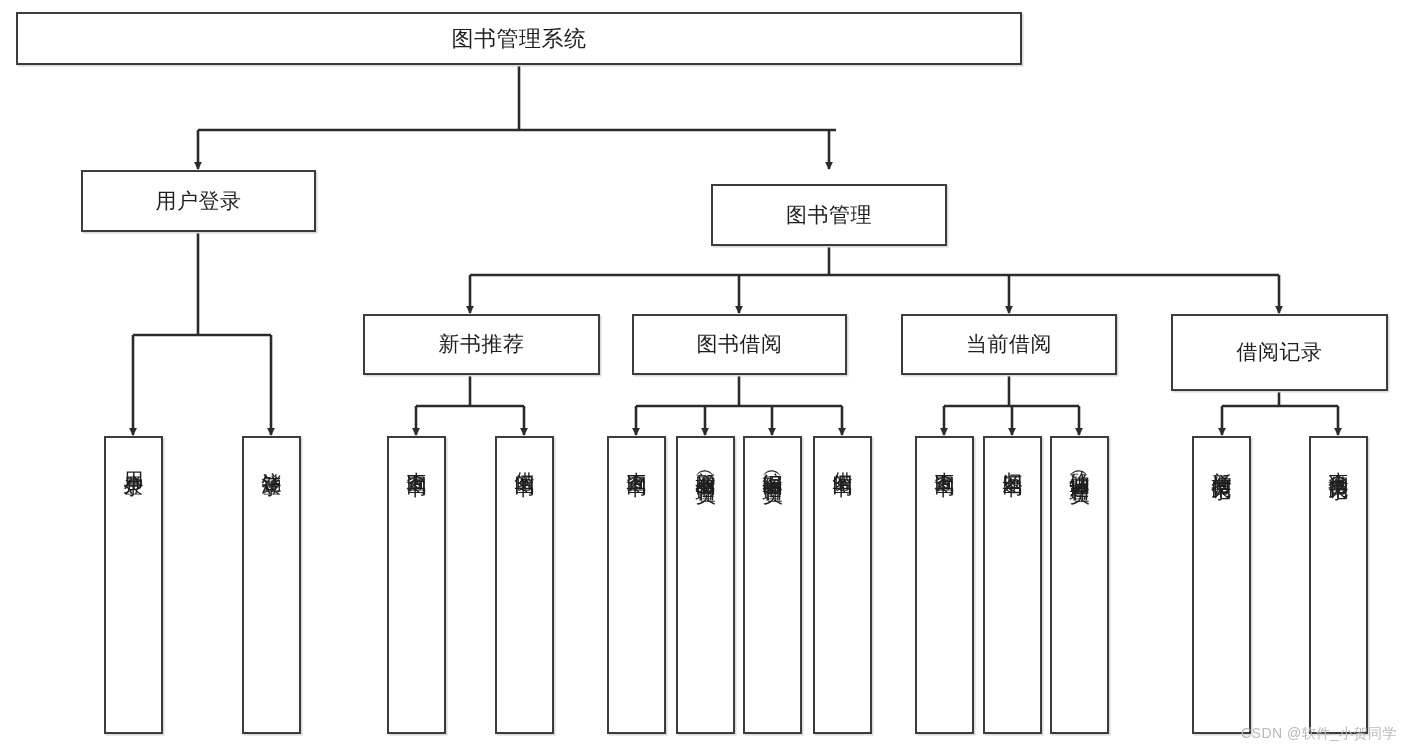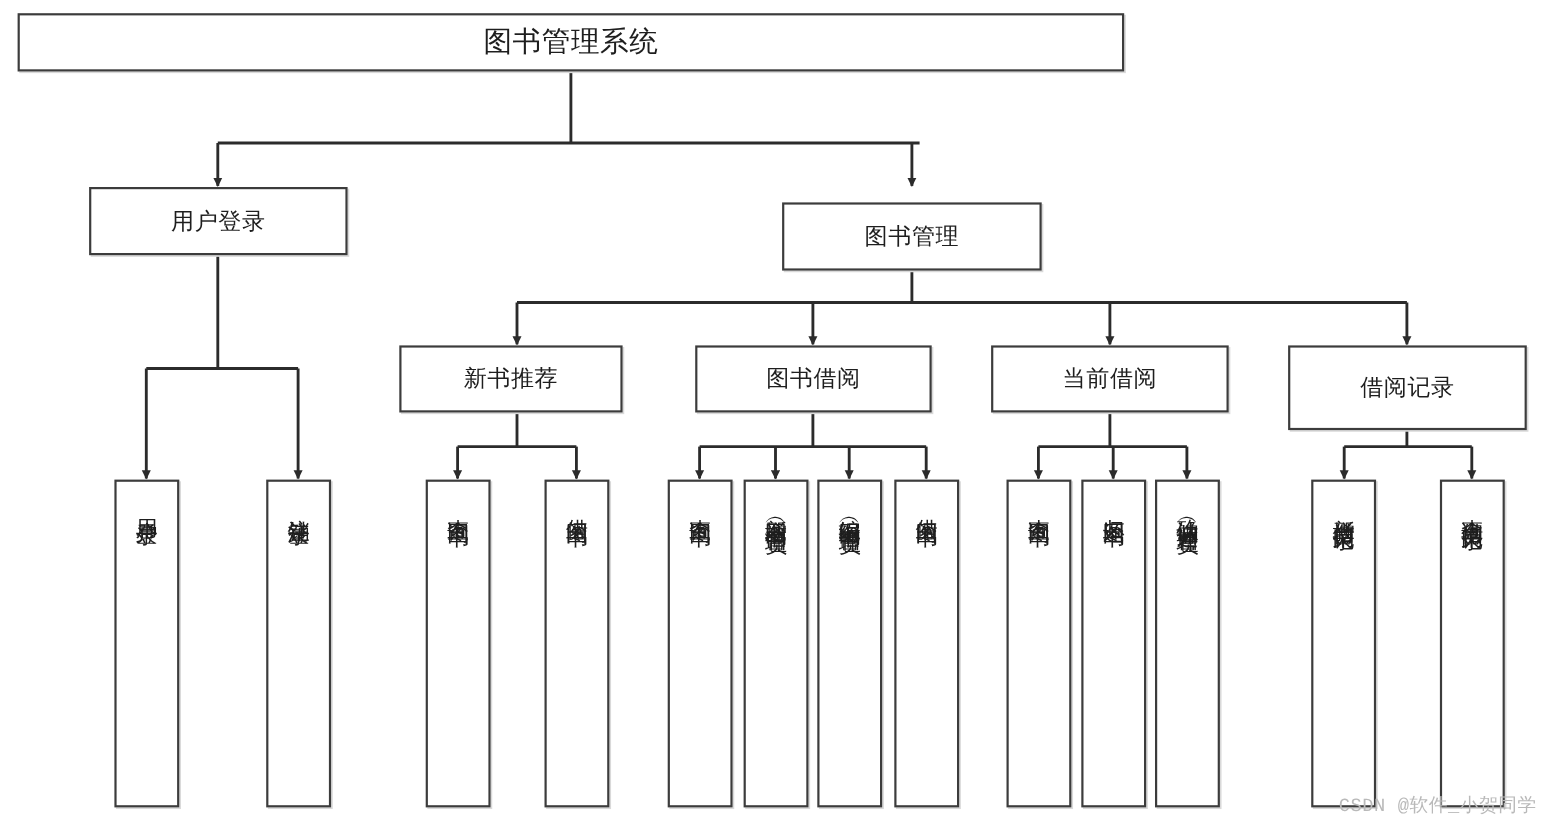--- a/index.html
+++ b/index.html
@@ -29,21 +29,21 @@
   }
   .node .lbl{
     font-size:21px;
     line-height:1.15;
     letter-spacing:0.5px;
     color:#1e1e1e;
     white-space:nowrap;
     text-align:center;
   }
   
-  #node-root .lbl{font-size:26px;}
+  #node-root .lbl{font-size:22px;}
   
   .node.vert{
     align-items:flex-start;
     justify-content:center;
     padding-top:18px;
   }
   .node.vert .lbl{
     writing-mode:vertical-rl;
     text-orientation:upright;
     font-size:20px;
@@ -57,26 +57,26 @@
     left:0;top:0;
     width:1405px;height:747px;
     z-index:1;
     pointer-events:none;
   }
   
   #watermark{
     position:absolute;
     right:8px;
     bottom:4px;
-    font-size:17px;
+    font-size:14px;
     color:#b9b9b9;
     letter-spacing:0.5px;
     white-space:nowrap;
     z-index:5;
-    font-family:Liberation Mono, monospace;
+    font-family:Liberation Sans, sans-serif;
   }
 </style>
 </head>
 <body>
 
 <div id="canvas">
 
   <svg id="wires" viewBox="0 0 1405 747" width="1405" height="747" aria-hidden="true">
     <defs>
       <marker id="arrowhead" markerWidth="9" markerHeight="9" refX="7.4" refY="4.5" orient="auto" markerUnits="userSpaceOnUse">
@@ -133,21 +133,21 @@
   </div>
 
   <div class="node" id="node-user-login" style="left:81px;top:170px;width:235px;height:62px;">
     <span class="lbl">用户登录</span>
   </div>
 
   <div class="node" id="node-book-manage" style="left:711px;top:184px;width:236px;height:62px;">
     <span class="lbl">图书管理</span>
   </div>
 
-  <div class="node" id="node-new-book-rec" style="left:363px;top:314px;width:203px;height:61px;">
+  <div class="node" id="node-new-book-rec" style="left:363px;top:314px;width:237px;height:61px;">
     <span class="lbl">新书推荐</span>
   </div>
 
   <div class="node" id="node-book-borrow" style="left:632px;top:314px;width:215px;height:61px;">
     <span class="lbl">图书借阅</span>
   </div>
 
   <div class="node" id="node-current-borrow" style="left:901px;top:314px;width:216px;height:61px;">
     <span class="lbl">当前借阅</span>
   </div>

